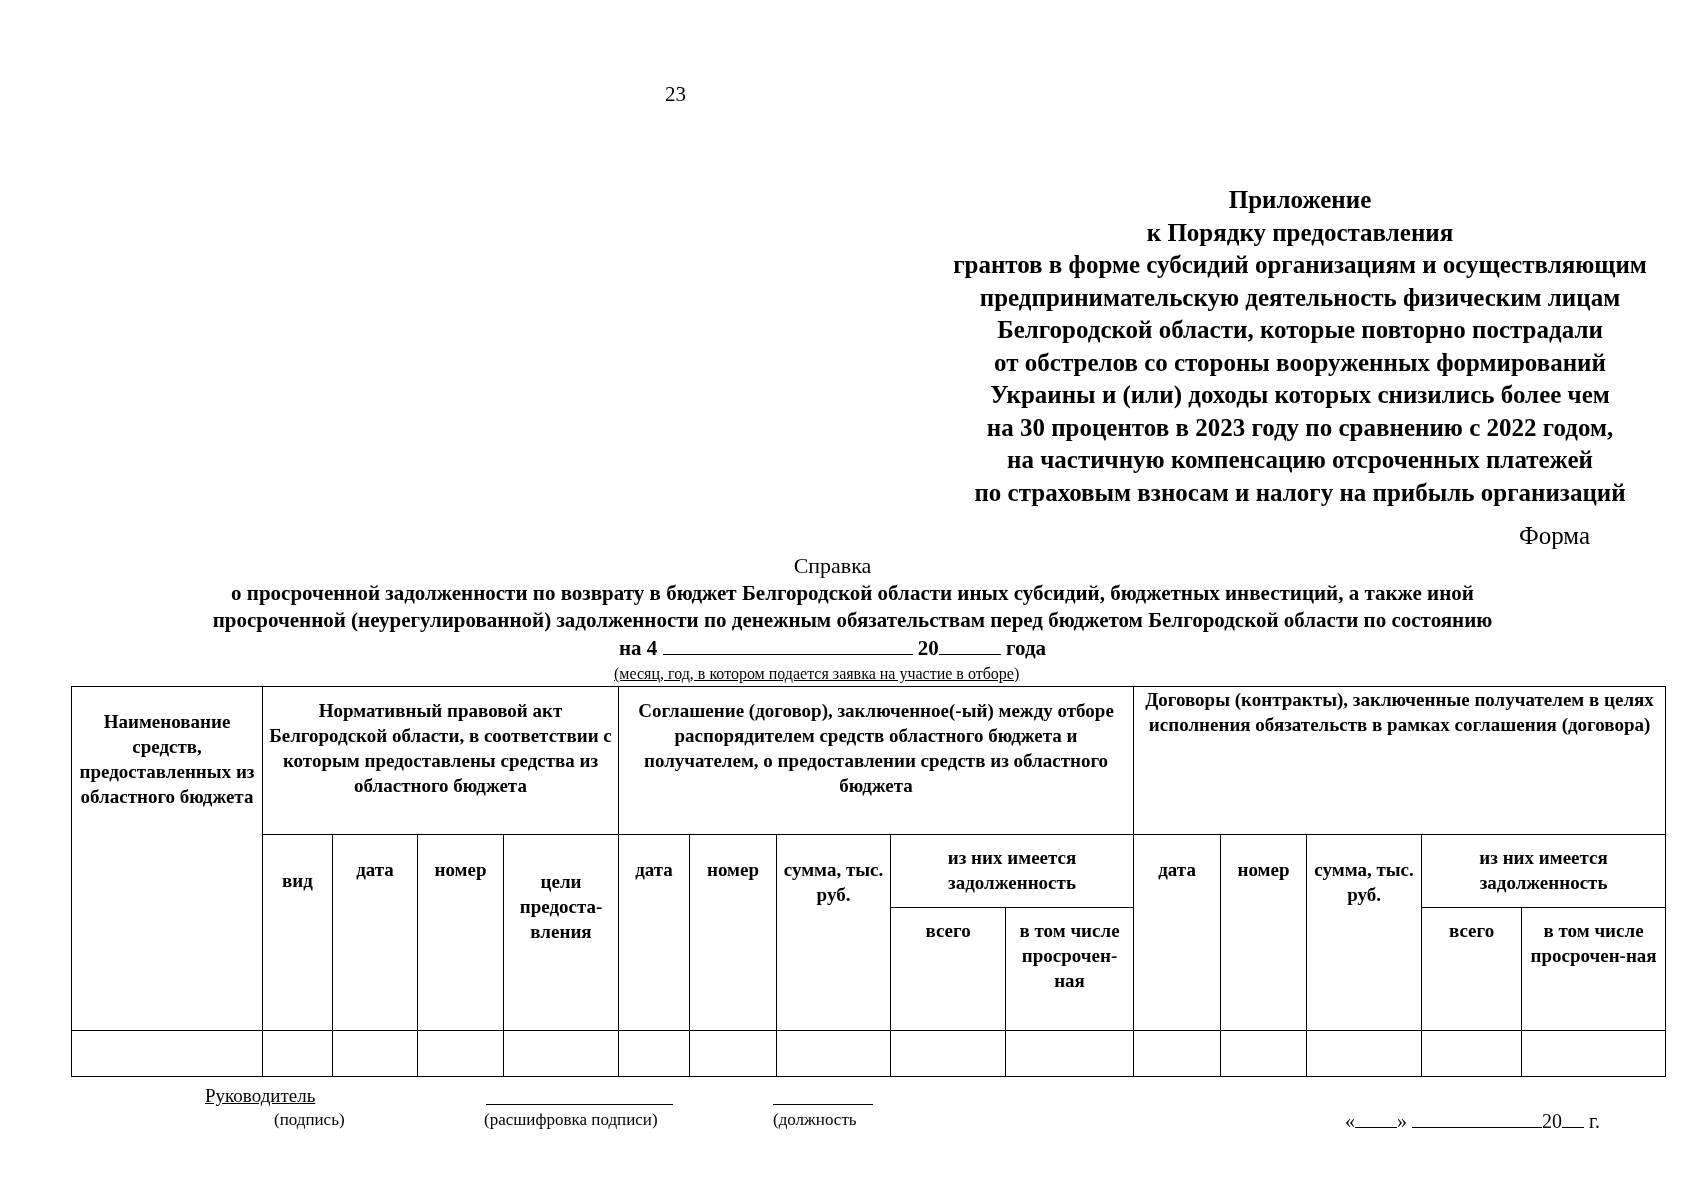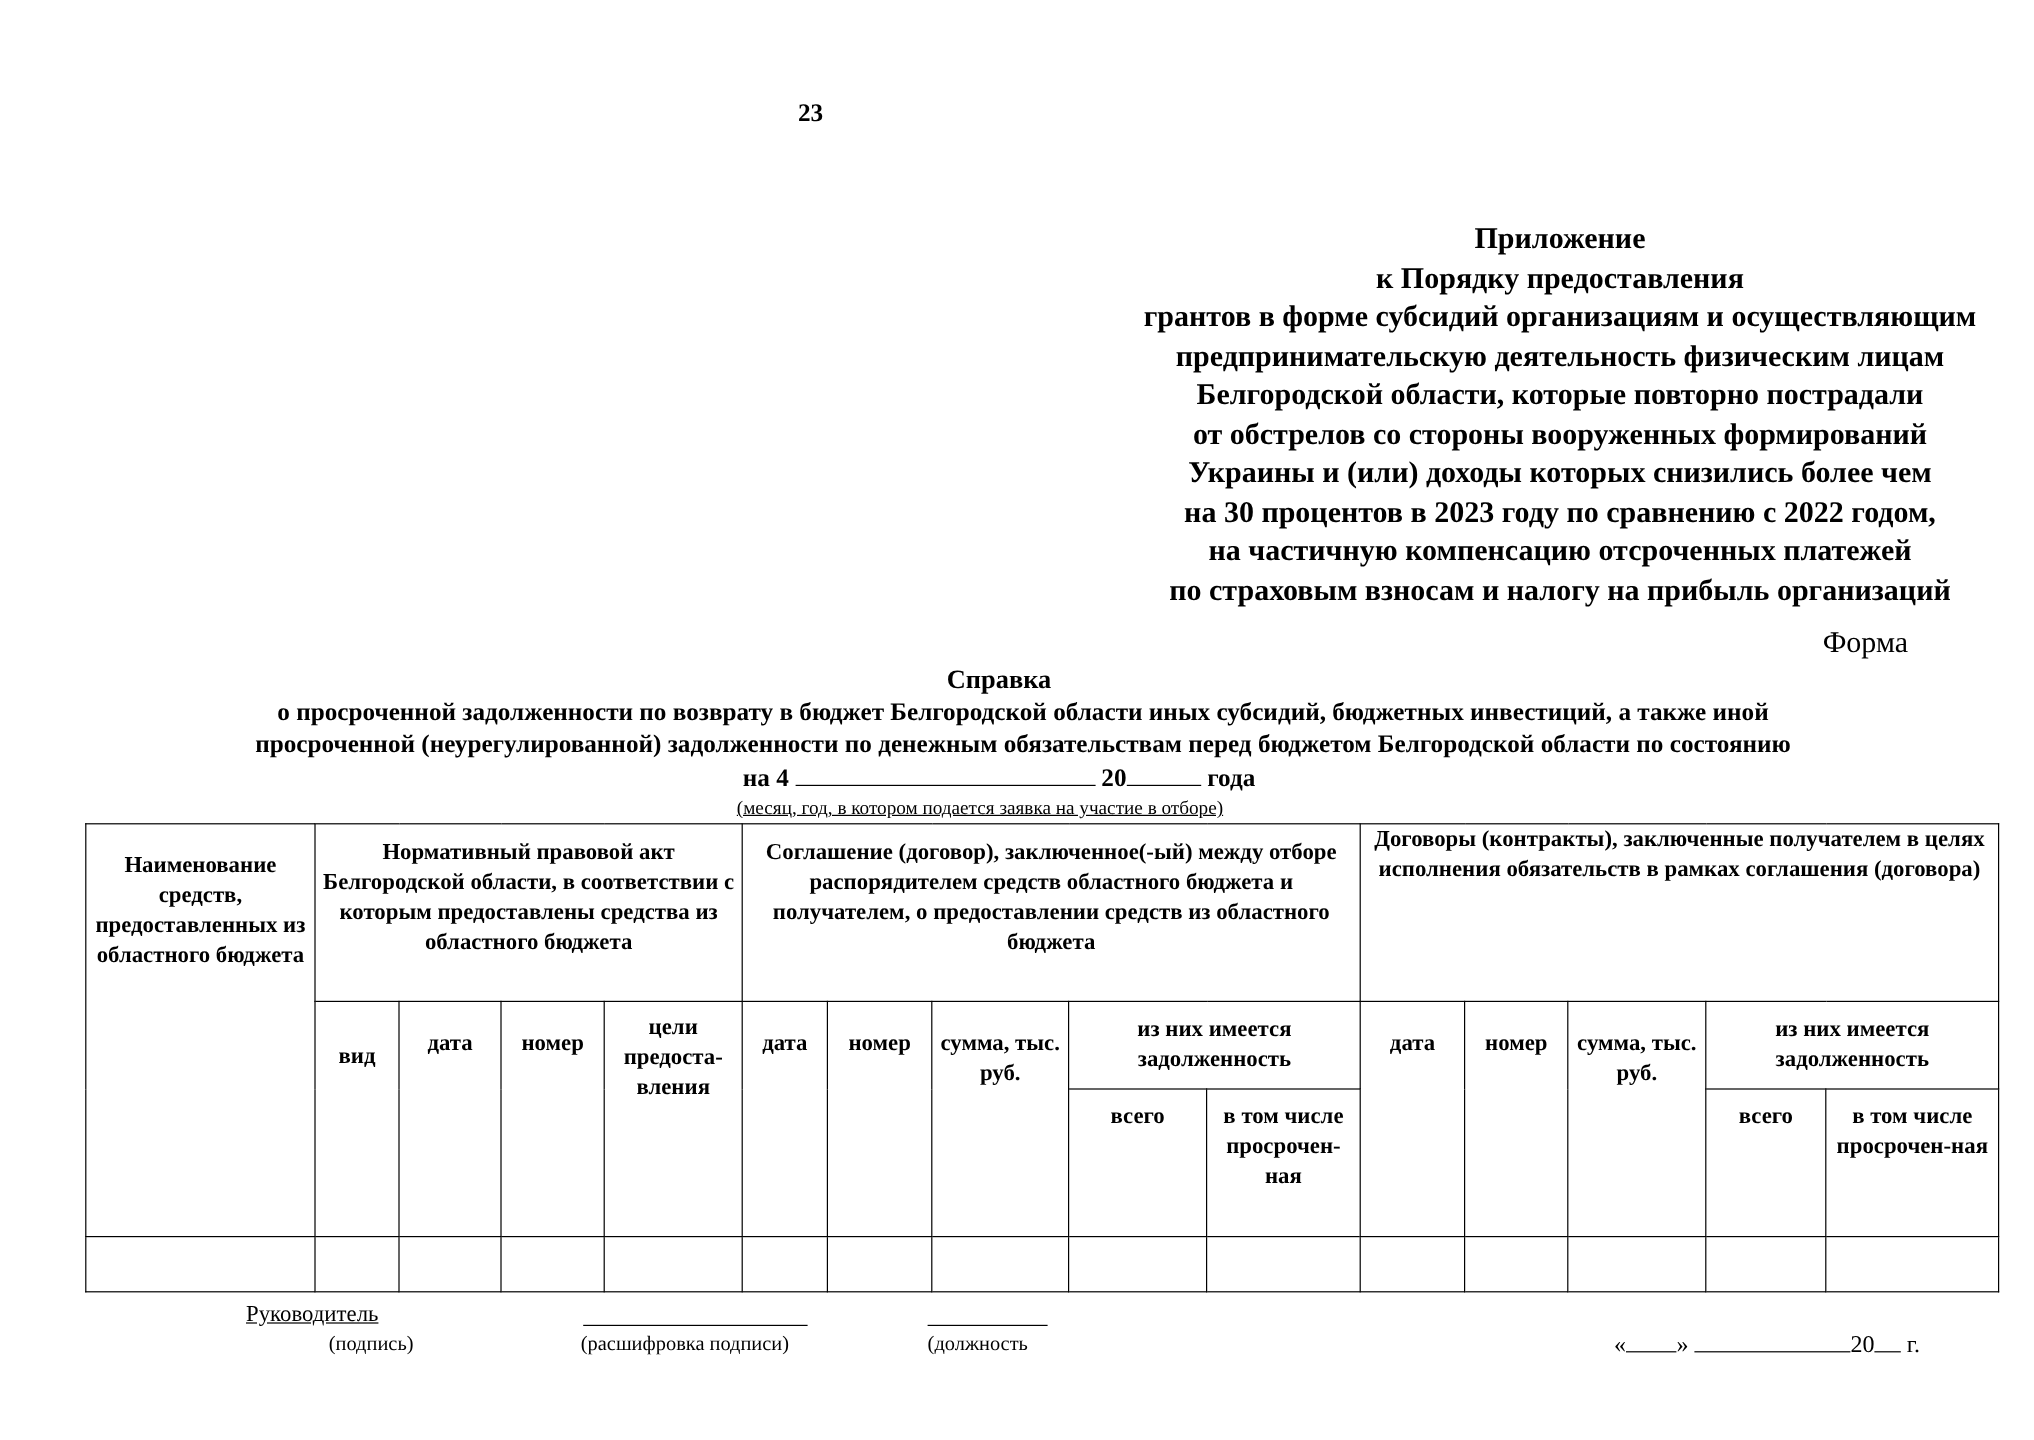--- a/index.html
+++ b/index.html
@@ -1,22 +1,22 @@
 <!DOCTYPE html>
 <html><head>
 <meta charset="utf-8">
 <style>
   html, body { margin:0; padding:0; background:#ffffff; }
   body { width:1695px; height:1200px; position:relative; overflow:hidden;
          font-family:"Liberation Serif", "DejaVu Serif", serif; color:#000; }
   .abs { position:absolute; }
-  .page-num { left:0; width:1351px; top:82px; text-align:center; font-size:21px;font-weight:bold; }
+  .page-num { left:0; width:1351px; top:82px; text-align:center; font-size:21px; }
   .appendix-wrap { position:absolute; left:790px; width:1020px; top:184px; }
   .forma { right:105px; top:522px; font-size:25px; }
-  .title { left:0; width:1665px; top:553px; text-align:center; font-weight:bold; font-size:22px; }
+  .title { left:0; width:1665px; top:553px; text-align:center; font-weight:normal; font-size:22px; }
   .subtitle { left:40px; width:1625px; top:580px; text-align:center; font-weight:bold; font-size:21px; line-height:27px; }
   .date-line { left:0; width:1665px; top:636px; text-align:center; font-weight:bold; font-size:21px; }
   .date-line .blank { display:inline-block; border-bottom:1.5px solid #000; height:18px; vertical-align:baseline; }
   .date-hint { left:614px; top:665px; font-size:16px; text-decoration:underline; }
   table.form { position:absolute; left:71px; top:686px; width:1594px; border-collapse:collapse; table-layout:fixed; }
   table.form td { border:1.5px solid #000; font-weight:bold; font-size:19px; line-height:25px;
                   text-align:center; vertical-align:top; padding:0 2px; }
   .sig { font-size:17px; }
   .sig-head { left:205px; top:1085px; font-size:19px; text-decoration:underline; }
   .sig-line { border-bottom:1.5px solid #000; height:0; }
@@ -77,21 +77,21 @@
       <tr style="height:148px;">
     <td rowspan="3" style="padding-top:22px;">Наименование средств, предоставленных из областного бюджета</td>
     <td colspan="4" style="padding-top:11px;">Нормативный правовой акт Белгородской области, в соответствии с которым предоставлены средства из областного бюджета</td>
     <td colspan="5" style="padding-top:11px;">Соглашение (договор), заключенное(-ый) между отборе распорядителем средств областного бюджета и получателем, о предоставлении средств из областного бюджета</td>
     <td colspan="5" style="">Договоры (контракты), заключенные получателем в целях исполнения обязательств в рамках соглашения (договора)</td>
   </tr>
   <tr style="height:73px;">
     <td rowspan="2" style="padding-top:33px;margin-top:33px;">вид</td>
     <td rowspan="2" style="padding-top:22px;">дата</td>
     <td rowspan="2" style="padding-top:22px;">номер</td>
-    <td rowspan="2" style="padding-top:9px;">цели предоста-вления</td>
+    <td rowspan="2" style="padding-top:34px;">цели предоста-вления</td>
     <td rowspan="2" style="padding-top:22px;">дата</td>
     <td rowspan="2" style="padding-top:22px;">номер</td>
     <td rowspan="2" style="padding-top:22px;">сумма, тыс. руб.</td>
     <td colspan="2" style="padding-top:10px;">из них имеется задолженность</td>
     <td rowspan="2" style="padding-top:22px;">дата</td>
     <td rowspan="2" style="padding-top:22px;">номер</td>
     <td rowspan="2" style="padding-top:22px;">сумма, тыс. руб.</td>
     <td colspan="2" style="padding-top:10px;">из них имеется задолженность</td>
   </tr>
   <tr style="height:123px;">

